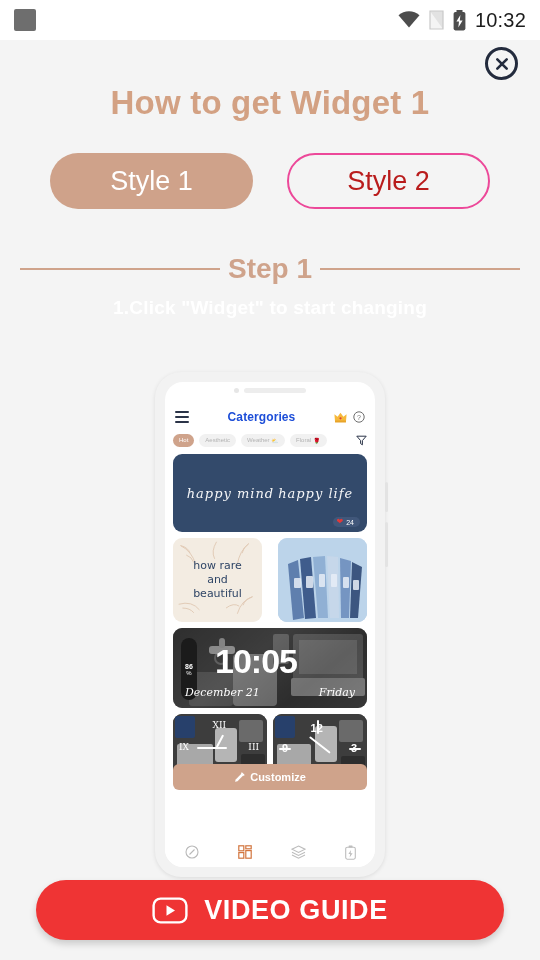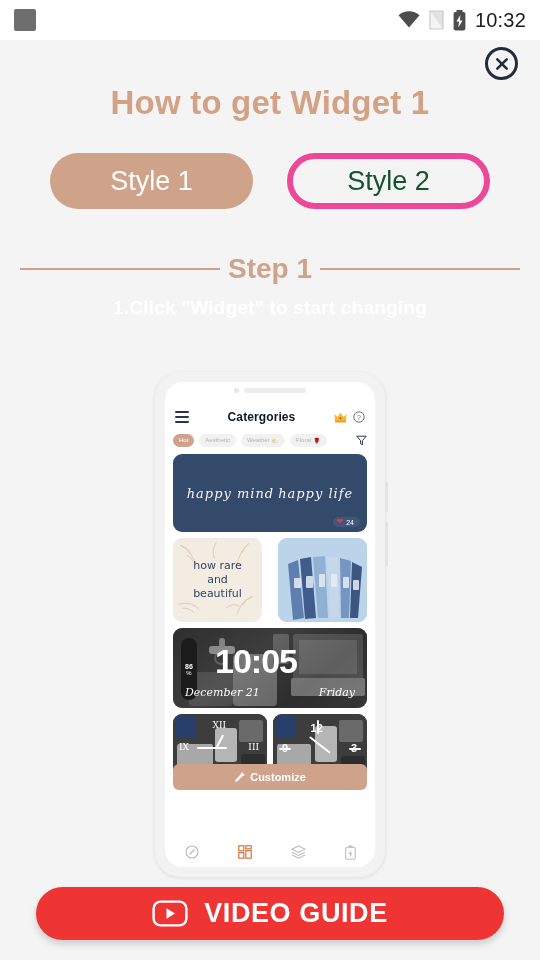--- a/index.html
+++ b/index.html
@@ -48,21 +48,21 @@
   .styles {
     position: absolute; top: 113px; left: 0; width: 540px;
     display: flex; justify-content: center; gap: 34px;
   }
   .style-btn {
     width: 203px; height: 56px; border-radius: 28px;
     display: flex; align-items: center; justify-content: center;
     font-size: 27px; cursor: pointer;
   }
   .style-btn.active { background: #cfa28a; color: #ffffff; border: none; }
-  .style-btn.inactive { background: transparent; color: #14532d; border: 6px solid #ec4899; }
+  .style-btn.inactive { background: transparent; color: #b91c1c; border: 2px solid #ec4899; }
 
   .step-row {
     position: absolute; top: 213px; left: 20px; width: 500px;
     display: flex; align-items: center; gap: 8px;
   }
   .step-line { flex: 1; height: 2px; background: #cfa38b; }
   .step-label { font-size: 28px; font-weight: bold; color: #cfa38b; }
 
   .step-sub {
     position: absolute; top: 257px; left: 0; width: 540px;
@@ -93,21 +93,21 @@
   .notch-dot { width: 5px; height: 5px; border-radius: 50%; background: #e6e6e6; }
   .notch-bar { width: 62px; height: 5px; border-radius: 3px; background: #ededed; }
 
   .app-header {
     position: absolute; top: 22px; left: 0; width: 210px; height: 26px;
     display: flex; align-items: center; padding: 0 10px;
   }
   .burger { width: 14px; display: flex; flex-direction: column; gap: 3px; cursor: pointer; }
   .burger i { display: block; height: 2px; background: #2b3448; border-radius: 1px; }
   .app-title {
-    flex: 1; text-align: center; font-size: 12px; font-weight: bold; color: #0f172a;
+    flex: 1; text-align: center; font-size: 12px; font-weight: bold; color: #1d4ed8;
     letter-spacing: .1px;
   }
   .hdr-icons { display: flex; align-items: center; gap: 6px; }
 
   .chips {
     position: absolute; top: 50px; left: 0; width: 210px; height: 16px;
     display: flex; align-items: center; padding: 0 8px; gap: 5px;
   }
   .chip {
     height: 13px; border-radius: 7px; background: #f1f1f1;
@@ -203,21 +203,21 @@
   .bottom-nav {
     position: absolute; bottom: 0; left: 0; width: 210px; height: 30px;
     background: #ffffff;
     display: flex; align-items: center; justify-content: space-around;
   }
   .nav-ico { cursor: pointer; }
 
   
   .video-btn {
     position: absolute; left: 36px; bottom: 20px;
-    width: 468px; height: 53px; border-radius: 31px;
+    width: 468px; height: 60px; border-radius: 31px;
     background: #ef3434;
     display: flex; align-items: center; justify-content: center; gap: 16px;
     box-shadow: 0 4px 7px rgba(0,0,0,.17);
     cursor: pointer;
   }
   .video-label { color: #ffffff; font-size: 27px; font-weight: bold; letter-spacing: .6px; }
 </style>
 </head>
 <body>
 

